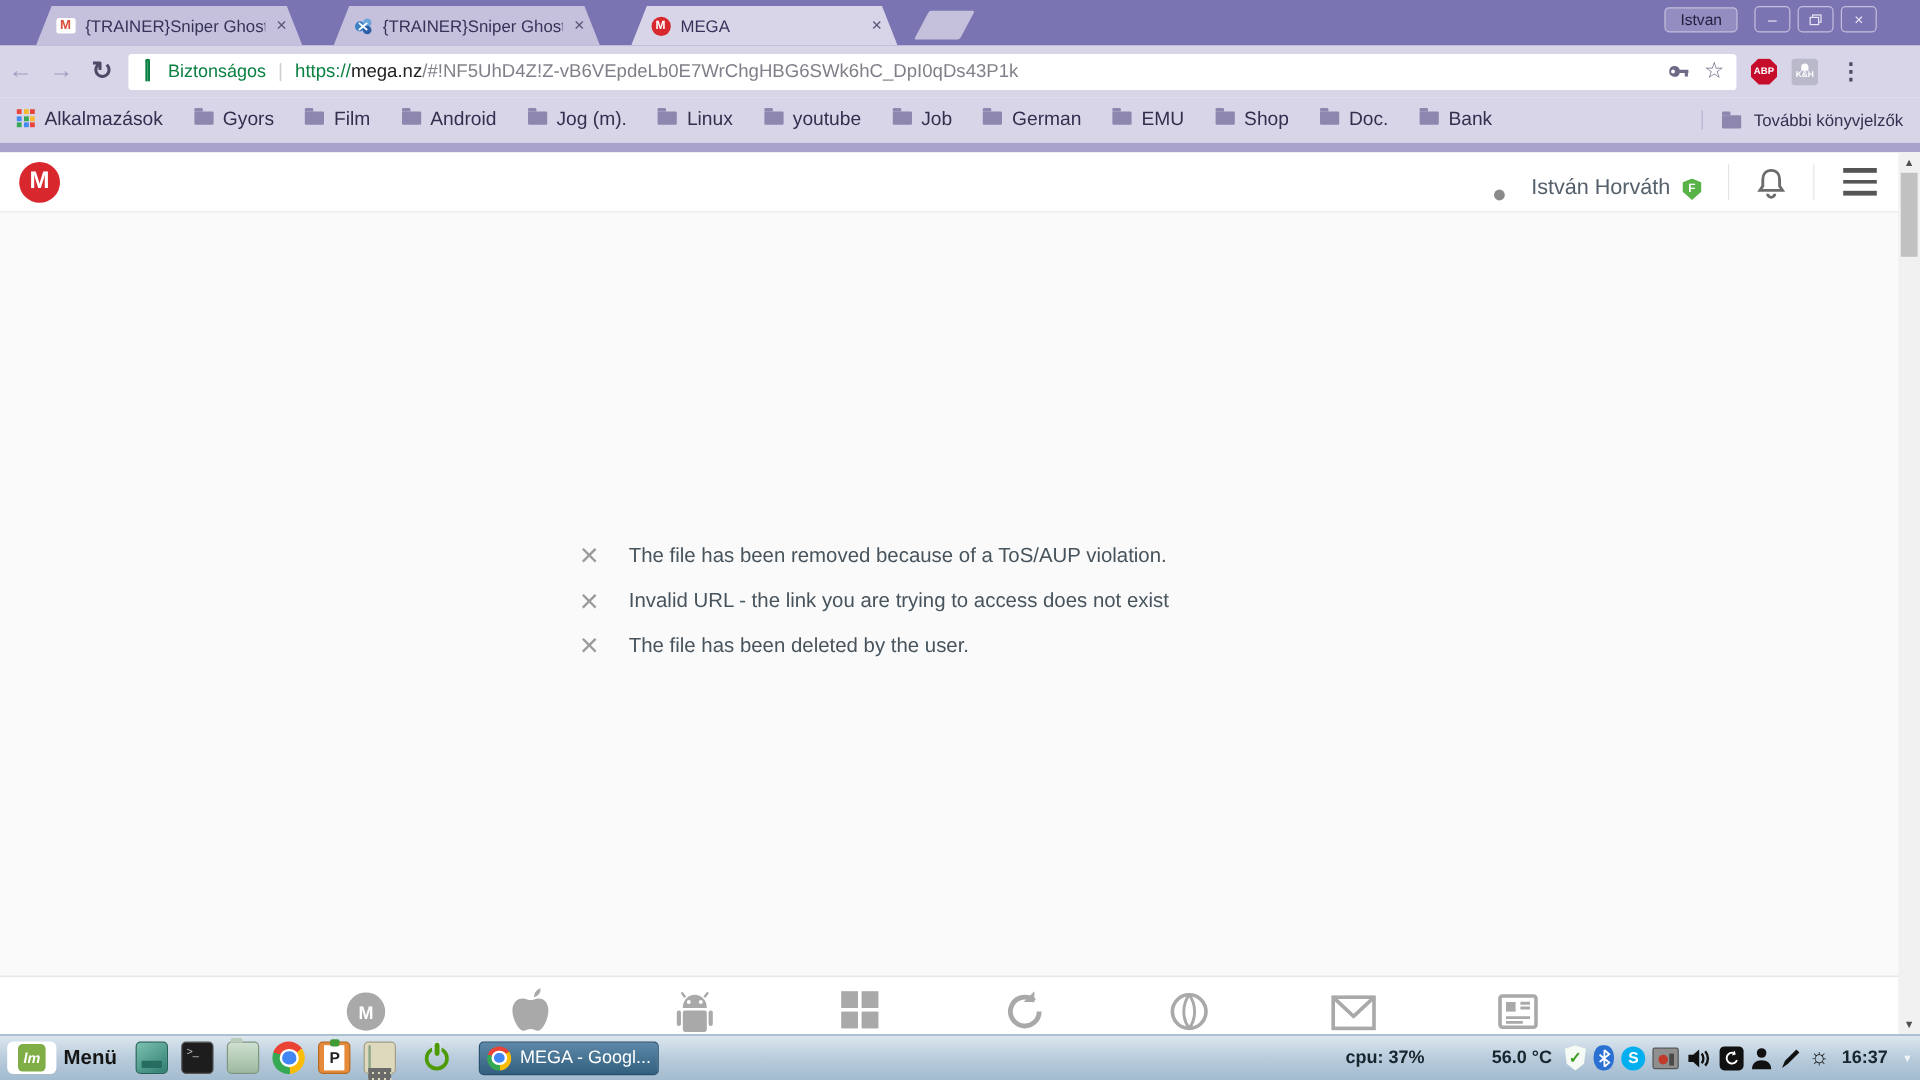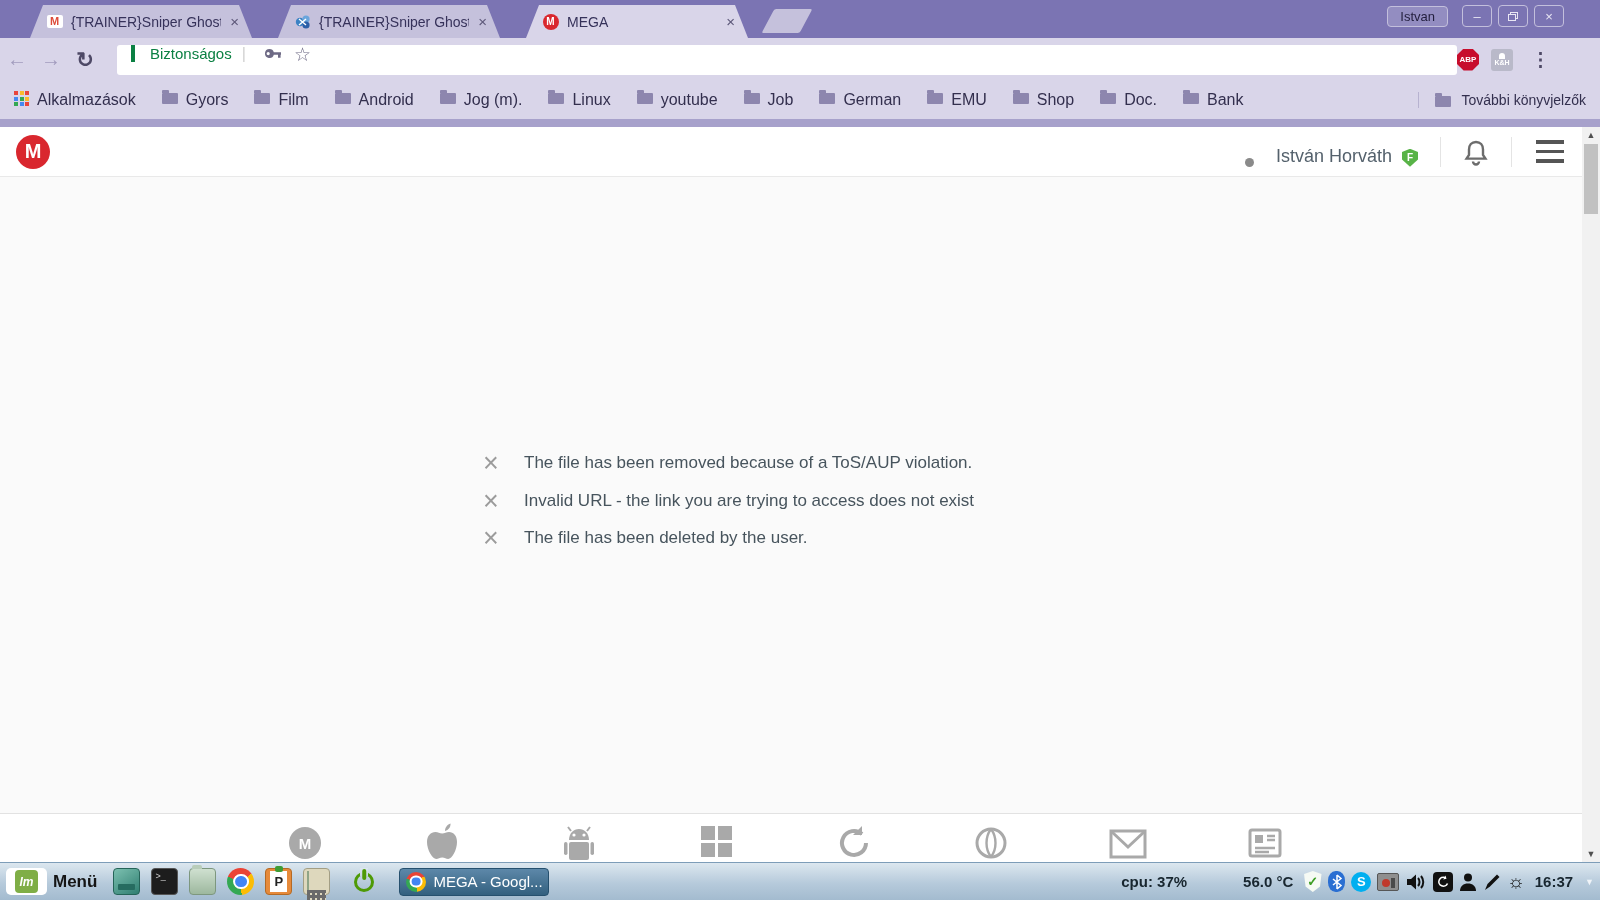--- a/index.html
+++ b/index.html
@@ -27,32 +27,32 @@
   .winctl.min { right:108px; } .winctl.max { right:72px; } .winctl.close { right:36px; }
   .restore-glyph { position:relative; width:10px; height:9px; }
   .restore-glyph i { position:absolute; width:8px; height:7px; border:1.5px solid #e9e7f4; display:block; }
   .restore-glyph i:first-child { right:0; top:0; } .restore-glyph i:last-child { left:0; bottom:0; background:#7b74b3; }
 
   
   .toolbar { position:absolute; top:38px; left:0; width:100%; height:43px; background:#d9d5e9; display:flex; align-items:center; }
   .navbtn { font-size:20px; width:34px; text-align:center; }
   .navbtn.back, .navbtn.fwd { color:#a19bbd; }
   .navbtn.reload { color:#4e4966; font-size:21px; font-weight:bold; }
-  .urlbar { height:30px; background:#fff; border-radius:3px; flex:0 0 1340px; margin-left:15px; display:flex; align-items:flex-start; padding:0 10px; overflow:hidden; }
+  .urlbar { height:30px; background:#fff; border-radius:3px; flex:0 0 1340px; margin-left:5px; display:flex; align-items:center; padding:0 10px; overflow:hidden; }
   .lock { width:12px; margin:0 7px 0 4px; }
   .lock .shackle { width:8px; height:6px; border:2px solid #0b8043; border-bottom:none; border-radius:4px 4px 0 0; margin:0 auto; }
   .lock .bodyp { width:12px; height:8px; background:#0b8043; border-radius:1px; }
   .secure-label { color:#0b8043; font-size:15px; margin-right:10px; }
   .url-sep { color:#d0d0d0; margin-right:10px; font-size:16px; }
   .url-text { font-size:15.5px; white-space:nowrap; flex:1; overflow:hidden; }
   .url-scheme { color:#0b8043; } .url-host { color:#222; } .url-path { color:#80808a; }
   .url-icons { display:flex; align-items:center; gap:12px; margin-left:8px; }
   .key-icon svg { display:block; }
   .star-icon { font-size:19px; color:#6e6a85; line-height:1; }
-  .ext-area { display:flex; align-items:center; gap:12px; }
+  .ext-area { display:flex; align-items:center; gap:12px; margin-left:12px; }
   .abp { width:22px; height:22px; background:#c70d2c; color:#fff; font-weight:bold; font-size:8px; line-height:22px; text-align:center;
          clip-path:polygon(30% 0,70% 0,100% 30%,100% 70%,70% 100%,30% 100%,0 70%,0 30%); }
   .kh { width:22px; height:22px; background:#b9b9c9; border-radius:3px; color:#fff; font-weight:bold; font-size:7px; display:flex; flex-direction:column; align-items:center; justify-content:center; }
   .kh .fig { width:6px; height:6px; background:#fff; border-radius:50% 50% 0 0; }
   .menu-dots { font-size:19px; color:#4e4966; margin:0 6px; font-weight:bold; }
 
   
   .bookmarks { position:absolute; top:81px; left:0; width:100%; height:38px; background:#d9d5e9; display:flex; align-items:center; padding:0 14px; }
   .bm-item { display:flex; align-items:flex-start; gap:8px; margin-right:26px; font-size:16px; color:#332f4e; white-space:nowrap; }
   .folder { width:16px; height:11px; background:#8d86ae; border-radius:1px; position:relative; margin-top:2px; }
@@ -194,20 +194,23 @@
   </div>
 
   <div class="toolbar">
     <span class="navbtn back">←</span>
     <span class="navbtn fwd">→</span>
     <span class="navbtn reload">↻</span>
     <div class="urlbar">
       <span class="lock"><span class="shackle"></span><span class="bodyp"></span></span>
       <span class="secure-label">Biztonságos</span>
       <span class="url-sep">|</span>
+      <span class="url-text">
+        <span class="url-scheme">https://</span><span class="url-host">mega.nz</span><span class="url-path">/#!NF5UhD4Z!Z-vB6VEpdeLb0E7WrChgHBG6SWk6hC_DpI0qDs43P1k</span>
+      </span>
       <span class="url-icons">
         <span class="key-icon">
           <svg width="18" height="12" viewBox="0 0 18 12">
               <path d="M5.5 1a4.5 4.5 0 1 0 4.3 5.8H14v3h2.6V6.8H17V4.2H9.8A4.5 4.5 0 0 0 5.5 1zm-1.3 3a1.6 1.6 0 1 1 0 3.2 1.6 1.6 0 0 1 0-3.2z" fill="#6e6a85"></path>
             </svg>
         </span>
         <span class="star-icon">☆</span>
       </span>
     </div>
     <div class="ext-area">

